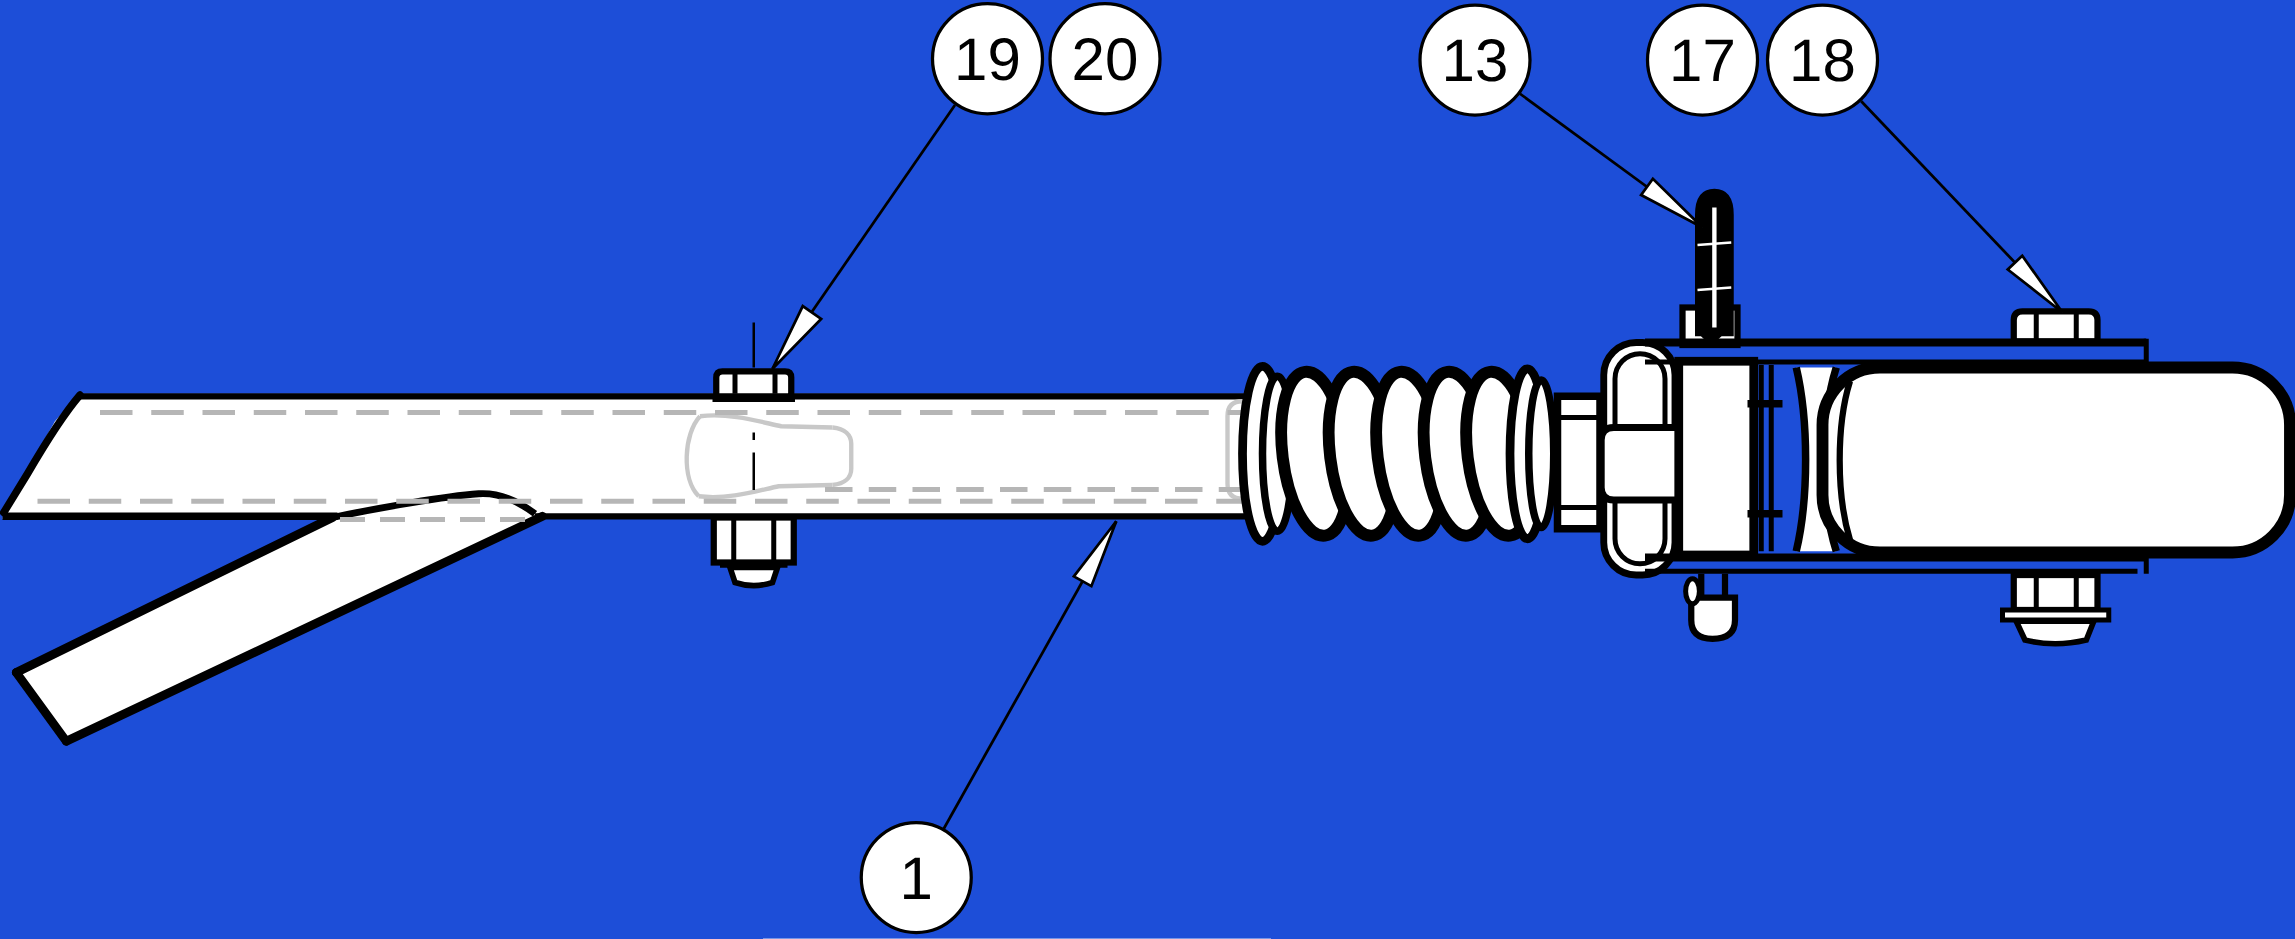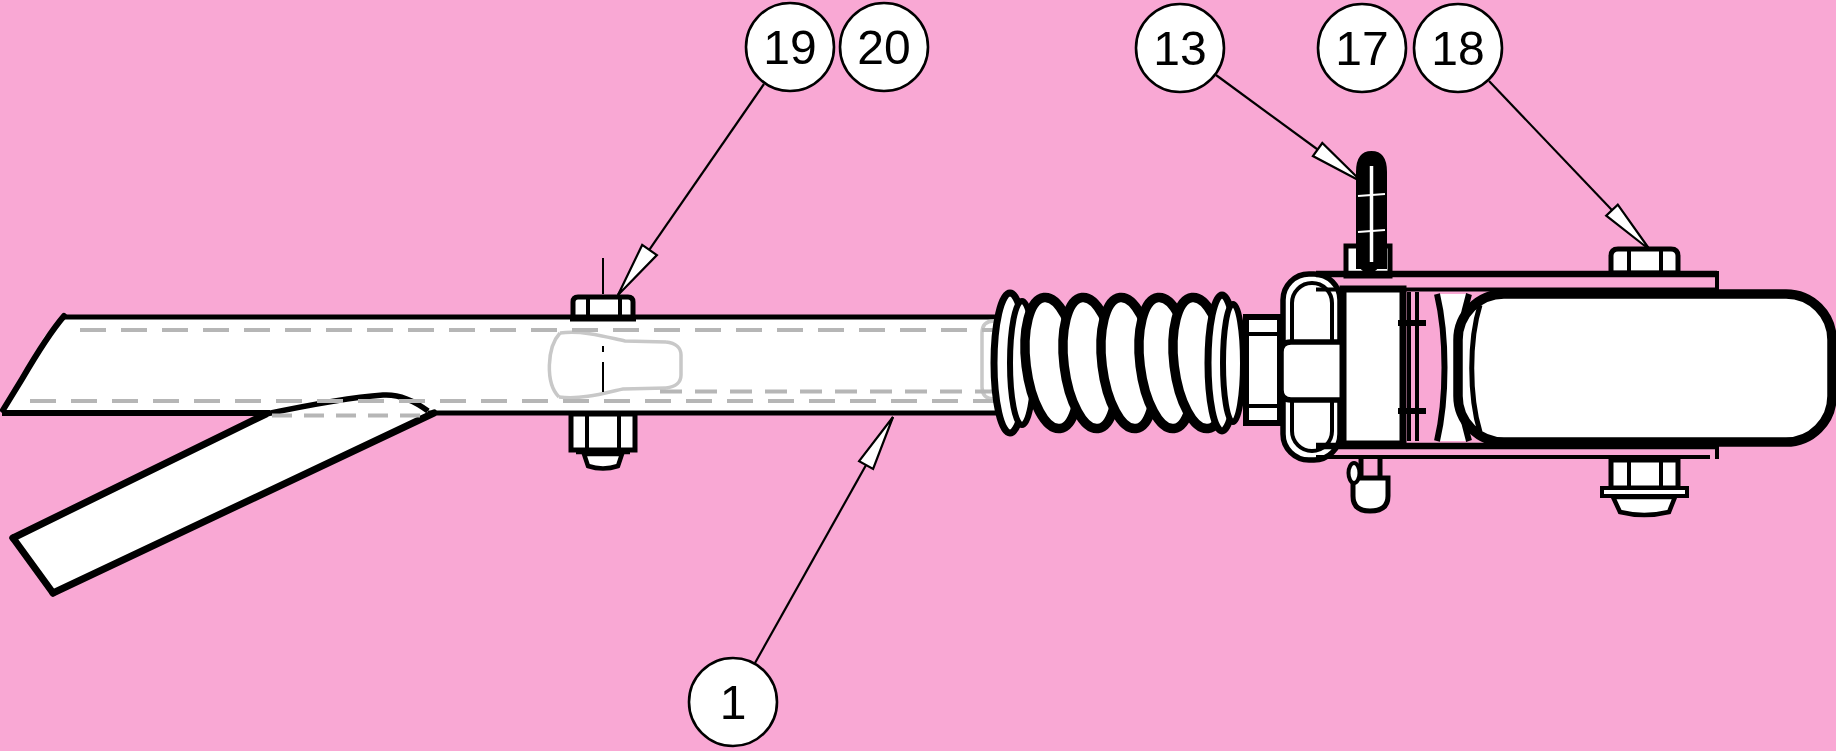--- a/index.html
+++ b/index.html
@@ -1,17 +1,17 @@
 <!DOCTYPE html>
 <html><head>
 <meta charset="utf-8">
 <style>
   html,body{margin:0;padding:0;background:#ffffff;}
   body{font-family:"Liberation Sans", sans-serif;}
-  .stage{width:1836px;height:751px;position:relative;background:#f9a8d4;overflow:hidden;}
+  .stage{width:1836px;height:751px;position:relative;background:#1d4ed8;overflow:hidden;}
   svg{display:block;}
   .balloon-text{font-family:"Liberation Sans", sans-serif;font-size:48px;fill:#000;text-anchor:middle;}
 </style>
 </head>
 <body>
 
 <div class="stage">
 <svg width="1836" height="751" viewBox="0 0 1836 751">
 
   <g>

